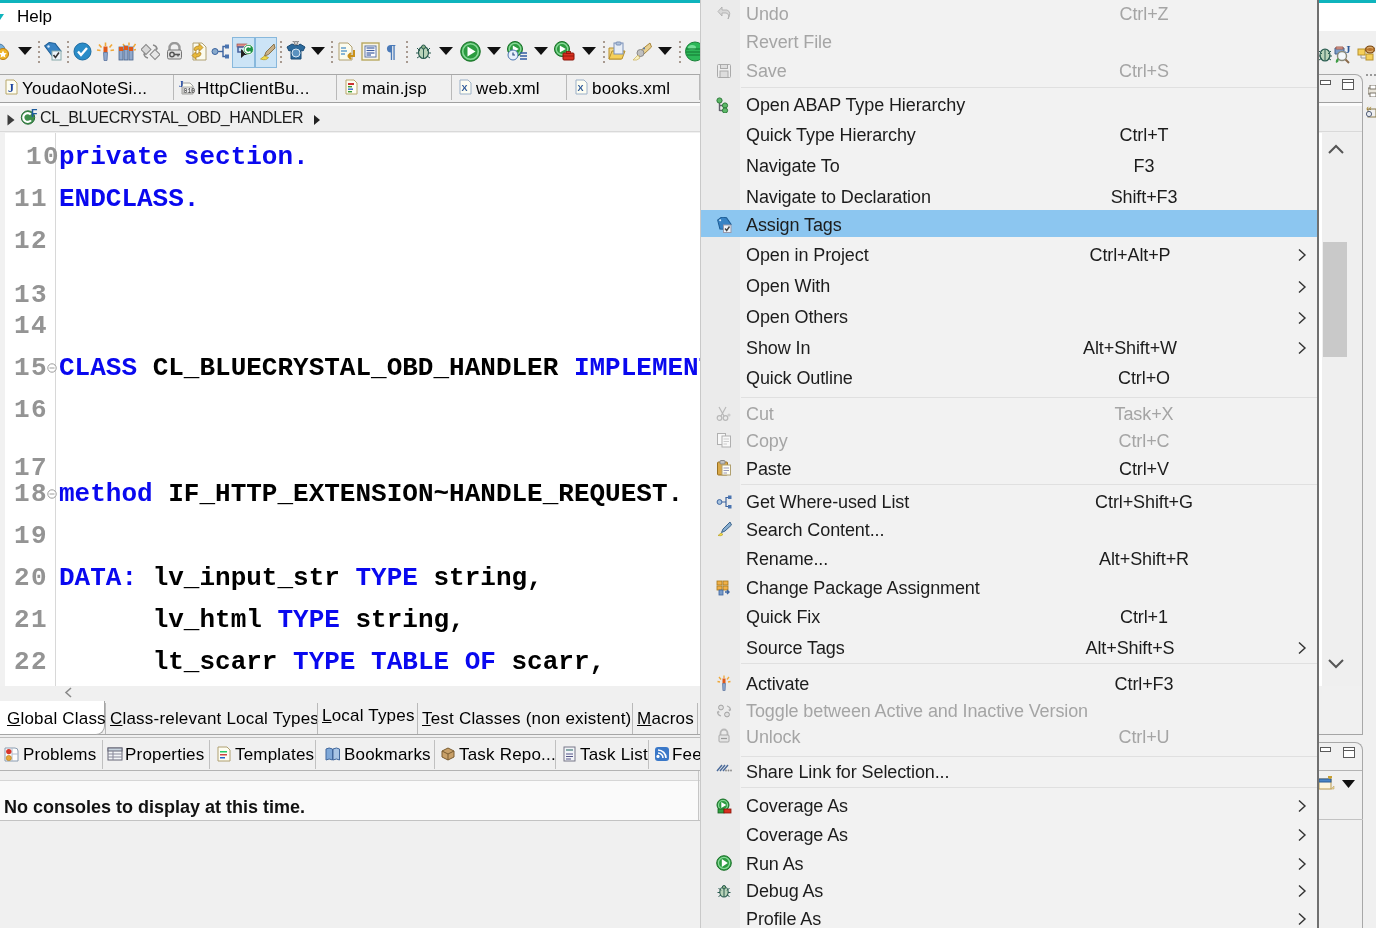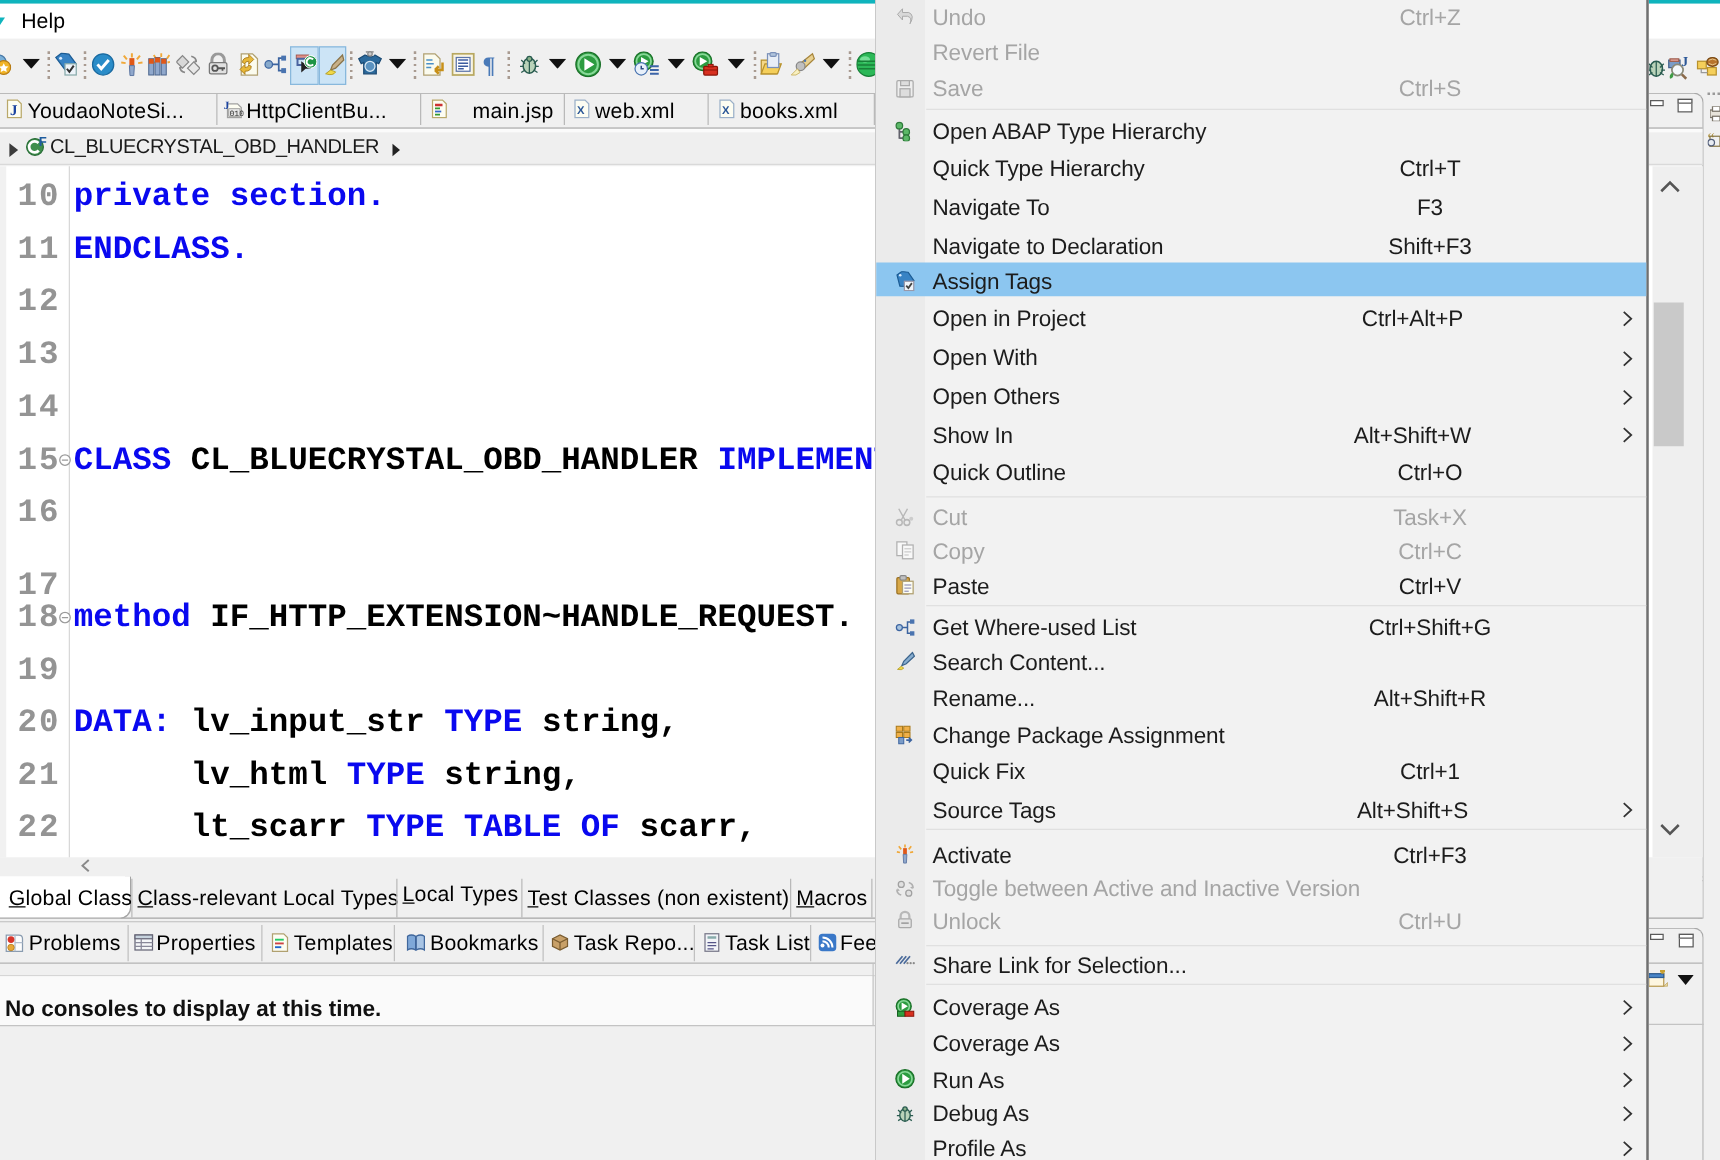--- a/index.html
+++ b/index.html
@@ -251,26 +251,26 @@
 <div class="abs" style="left:55px;top:133px;width:1px;height:553px;background:#d8d8d8;"></div>
 
 <div class="abs" style="left:0;top:133px;width:5px;height:553px;background:#f1f1f1;"></div>
 
 <div class="abs" style="left:0;top:686px;width:1362px;height:15px;background:#f0f0f0;"></div>
 <svg class="abs" style="left:63px;top:687px" width="11" height="11">
     <path d="M8 1 L3 5.5 L8 10" stroke="#8a8a8a" stroke-width="1.6" fill="none"></path>
   </svg>
 
 <div id="code">
-  <div class="ln" style="top:136px;">10</div>
+  <div class="ln" style="top:136px;margin-left:12px;">10</div>
     <div class="cl" style="top:136px;"><span class="kw">private section.</span></div>
   <div class="ln" style="top:178px;">11</div>
     <div class="cl" style="top:178px;"><span class="kw">ENDCLASS.</span></div>
   <div class="ln" style="top:220px;">12</div>
-  <div class="ln" style="top:262px;">13</div>
+  <div class="ln" style="top:274px;">13</div>
   <div class="ln" style="top:305px;">14</div>
   <div class="ln" style="top:347px;">15</div>
     <div class="cl" style="top:347px;"><span class="kw">CLASS</span> <span class="id">CL_BLUECRYSTAL_OBD_HANDLER</span> <span class="kw">IMPLEMENTATION.</span></div>
   <div class="ln" style="top:389px;">16</div>
   <div class="ln" style="top:431px;margin-top:16px;">17</div>
   <div class="ln" style="top:473px;">18</div>
     <div class="cl" style="top:473px;"><span class="kw">method</span> <span class="id">IF_HTTP_EXTENSION~HANDLE_REQUEST.</span></div>
   <div class="ln" style="top:515px;">19</div>
   <div class="ln" style="top:557px;">20</div>
     <div class="cl" style="top:557px;"><span class="kw">DATA:</span> <span class="id">lv_input_str</span> <span class="kw">TYPE</span> <span class="id">string,</span></div>
@@ -326,21 +326,21 @@
       <path d="M1 1 h8 l3 3 v11 h-11 z" fill="#fdfdf2" stroke="#9bb0c8"></path>
       <text x="2.5" y="12" font-size="9" font-weight="bold" fill="#2b5797" font-family="Liberation Sans">X</text>
     </svg>
   <svg class="abs" style="left:575px;top:79px" width="13" height="16">
       <path d="M1 1 h8 l3 3 v11 h-11 z" fill="#fdfdf2" stroke="#9bb0c8"></path>
       <text x="2.5" y="12" font-size="9" font-weight="bold" fill="#2b5797" font-family="Liberation Sans">X</text>
     </svg>
 
   <div class="abs tabtxt" style="left:22px;top:79px;">YoudaoNoteSi...</div>
   <div class="abs tabtxt" style="left:197px;top:79px;">HttpClientBu...</div>
-  <div class="abs tabtxt" style="left:362px;top:79px;margin-left:16px;">main.jsp</div>
+  <div class="abs tabtxt" style="left:362px;top:79px;">main.jsp</div>
   <div class="abs tabtxt" style="left:476px;top:79px;">web.xml</div>
   <div class="abs tabtxt" style="left:592px;top:79px;">books.xml</div>
 </div>
 
 <svg class="abs" style="left:7px;top:114px" width="8" height="12">
     <path d="M0.5 0.5 L7.5 6 L0.5 11.5 Z" fill="#3c3c3c"></path>
   </svg>
 <svg class="abs" style="left:20px;top:108px" width="18" height="18">
  <circle cx="8" cy="9.5" r="6.7" fill="#3f8f4c"></circle>
  <circle cx="8" cy="9.5" r="6.7" fill="none" stroke="#2a6e38" stroke-width="1"></circle>

